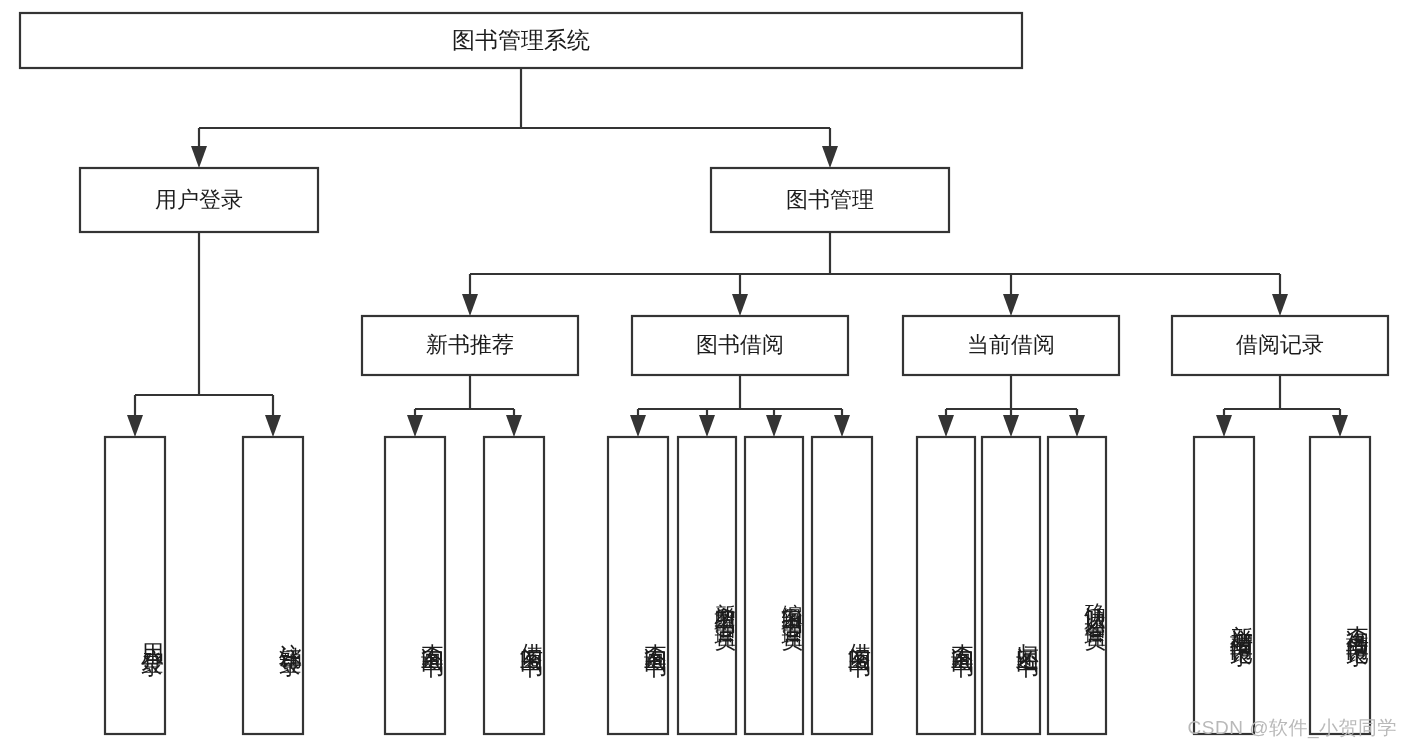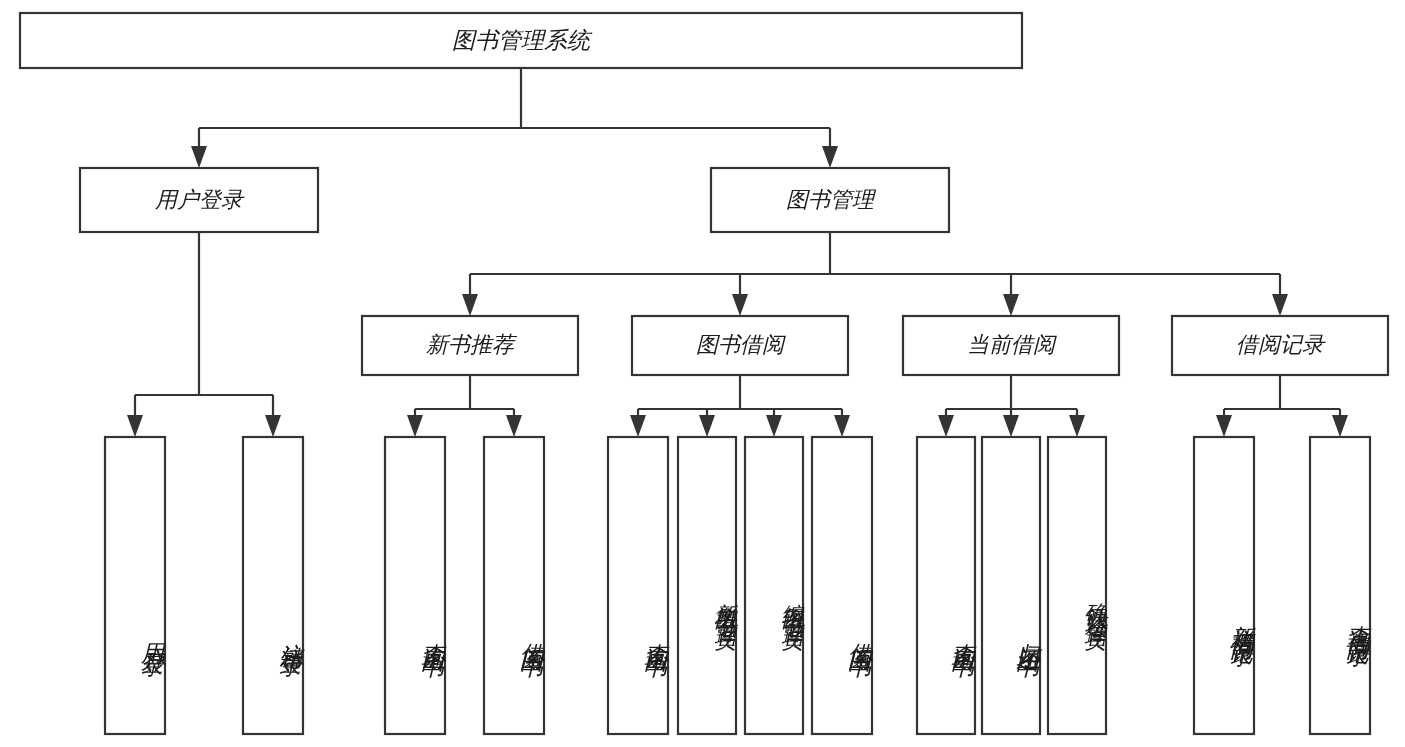--- a/index.html
+++ b/index.html
@@ -14,21 +14,20 @@
     position: relative;
     font-family: "Liberation Sans", "DejaVu Sans", sans-serif;
     overflow: hidden;
   }
   #diagram-root {
     position: absolute;
     left: 0;
     top: 0;
     width: 1405px;
     height: 747px;
-    font-style: italic;
   }
   svg#tree-svg {
     display: block;
     width: 1405px;
     height: 747px;
   }
   .node-box {
     fill: #ffffff;
     stroke: #343434;
     stroke-width: 2.2;
@@ -179,13 +178,14 @@
       <div class="leaf-vtext" style="font-size: 21px; left: 678px; width: 58px; top: 473px; height: 261px;">新增图书（管理员）</div>
       <div class="leaf-vtext" style="font-size: 21px; left: 745px; width: 58px; top: 473px; height: 261px;">编辑图书（管理员）</div>
       <div class="leaf-vtext" style="font-size: 23px; left: 812px; width: 60px; top: 531.5px; height: 202.5px;">借阅图书</div>
       <div class="leaf-vtext" style="font-size: 23px; left: 917px; width: 58px; top: 531.5px; height: 202.5px;">查询图书</div>
       <div class="leaf-vtext" style="font-size: 23px; left: 982px; width: 58px; top: 531.5px; height: 202.5px;">归还图书</div>
       <div class="leaf-vtext" style="font-size: 21px; left: 1048px; width: 58px; top: 473px; height: 261px;">确认归还（管理员）</div>
       <div class="leaf-vtext" style="font-size: 23px; left: 1194px; width: 60px; top: 504.5px; height: 229.5px;">新增借阅记录</div>
       <div class="leaf-vtext" style="font-size: 23px; left: 1310px; width: 60px; top: 504.5px; height: 229.5px;">查询借阅记录</div>
     </div>
 
+  <div class="watermark">CSDN @软件_小贺同学</div>
 </div>
 
 </body></html>

